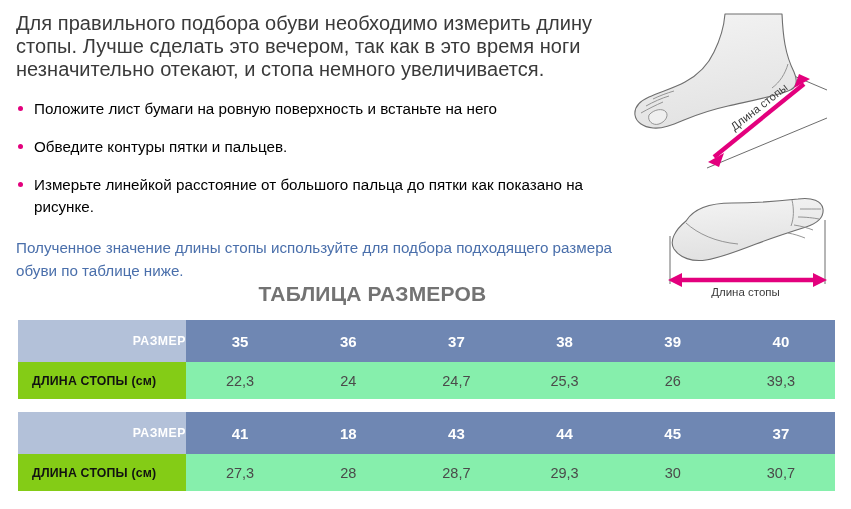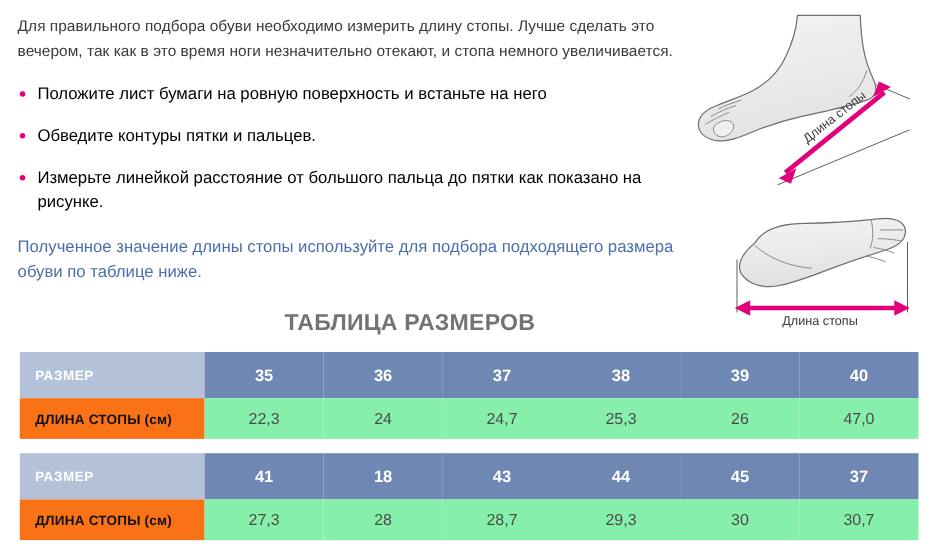--- a/index.html
+++ b/index.html
@@ -17,21 +17,21 @@
   }
 
   
   .text-col {
     position: absolute;
     left: 16px;
     top: 12px;
     width: 600px;
   }
   .intro-par {
-    font-size: 14px;
+    font-size: 20px;
     line-height: 23px;
     color: #3a3a3a;
     margin: 0 0 17px 0;
     letter-spacing: 0.05px;
   }
   .bullet-list {
     margin: 0;
     padding: 0;
     list-style: none;
   }
@@ -94,34 +94,34 @@
 
   .hdr-row { height: 42px; }
   .val-row { height: 37px; }
 
   .hdr-label {
     background: #b3c1d9;
     color: #ffffff;
     font-size: 12.3px;
     font-weight: bold;
     letter-spacing: 0.5px;
-    text-align: left;
+    text-align: right;
     padding-left: 14px !important;
     vertical-align: middle;
   }
   .hdr-size {
     background: #6f87b3;
     color: #ffffff;
     font-size: 15px;
     font-weight: bold;
     text-align: center;
     vertical-align: middle;
   }
   .val-label {
-    background: #f97316;
+    background: #84cc16;
     color: #111111;
     font-size: 12.3px;
     font-weight: bold;
     letter-spacing: 0.2px;
     text-align: left;
     padding-left: 14px !important;
     vertical-align: middle;
   }
   .val-cell {
     background: #86efac;
@@ -309,21 +309,21 @@
       <th class="hdr-size">39</th>
       <th class="hdr-size">40</th>
     </tr>
     <tr class="val-row">
       <th class="val-label">ДЛИНА СТОПЫ (см)</th>
       <td class="val-cell">22,3</td>
       <td class="val-cell">24</td>
       <td class="val-cell">24,7</td>
       <td class="val-cell">25,3</td>
       <td class="val-cell">26</td>
-      <td class="val-cell">47,0</td>
+      <td class="val-cell">39,3</td>
     </tr>
   </tbody>
 </table>
 
 <table class="size-table" id="size-table-2">
   <colgroup>
     <col class="label-col">
     <col>
       <col>
       <col>

